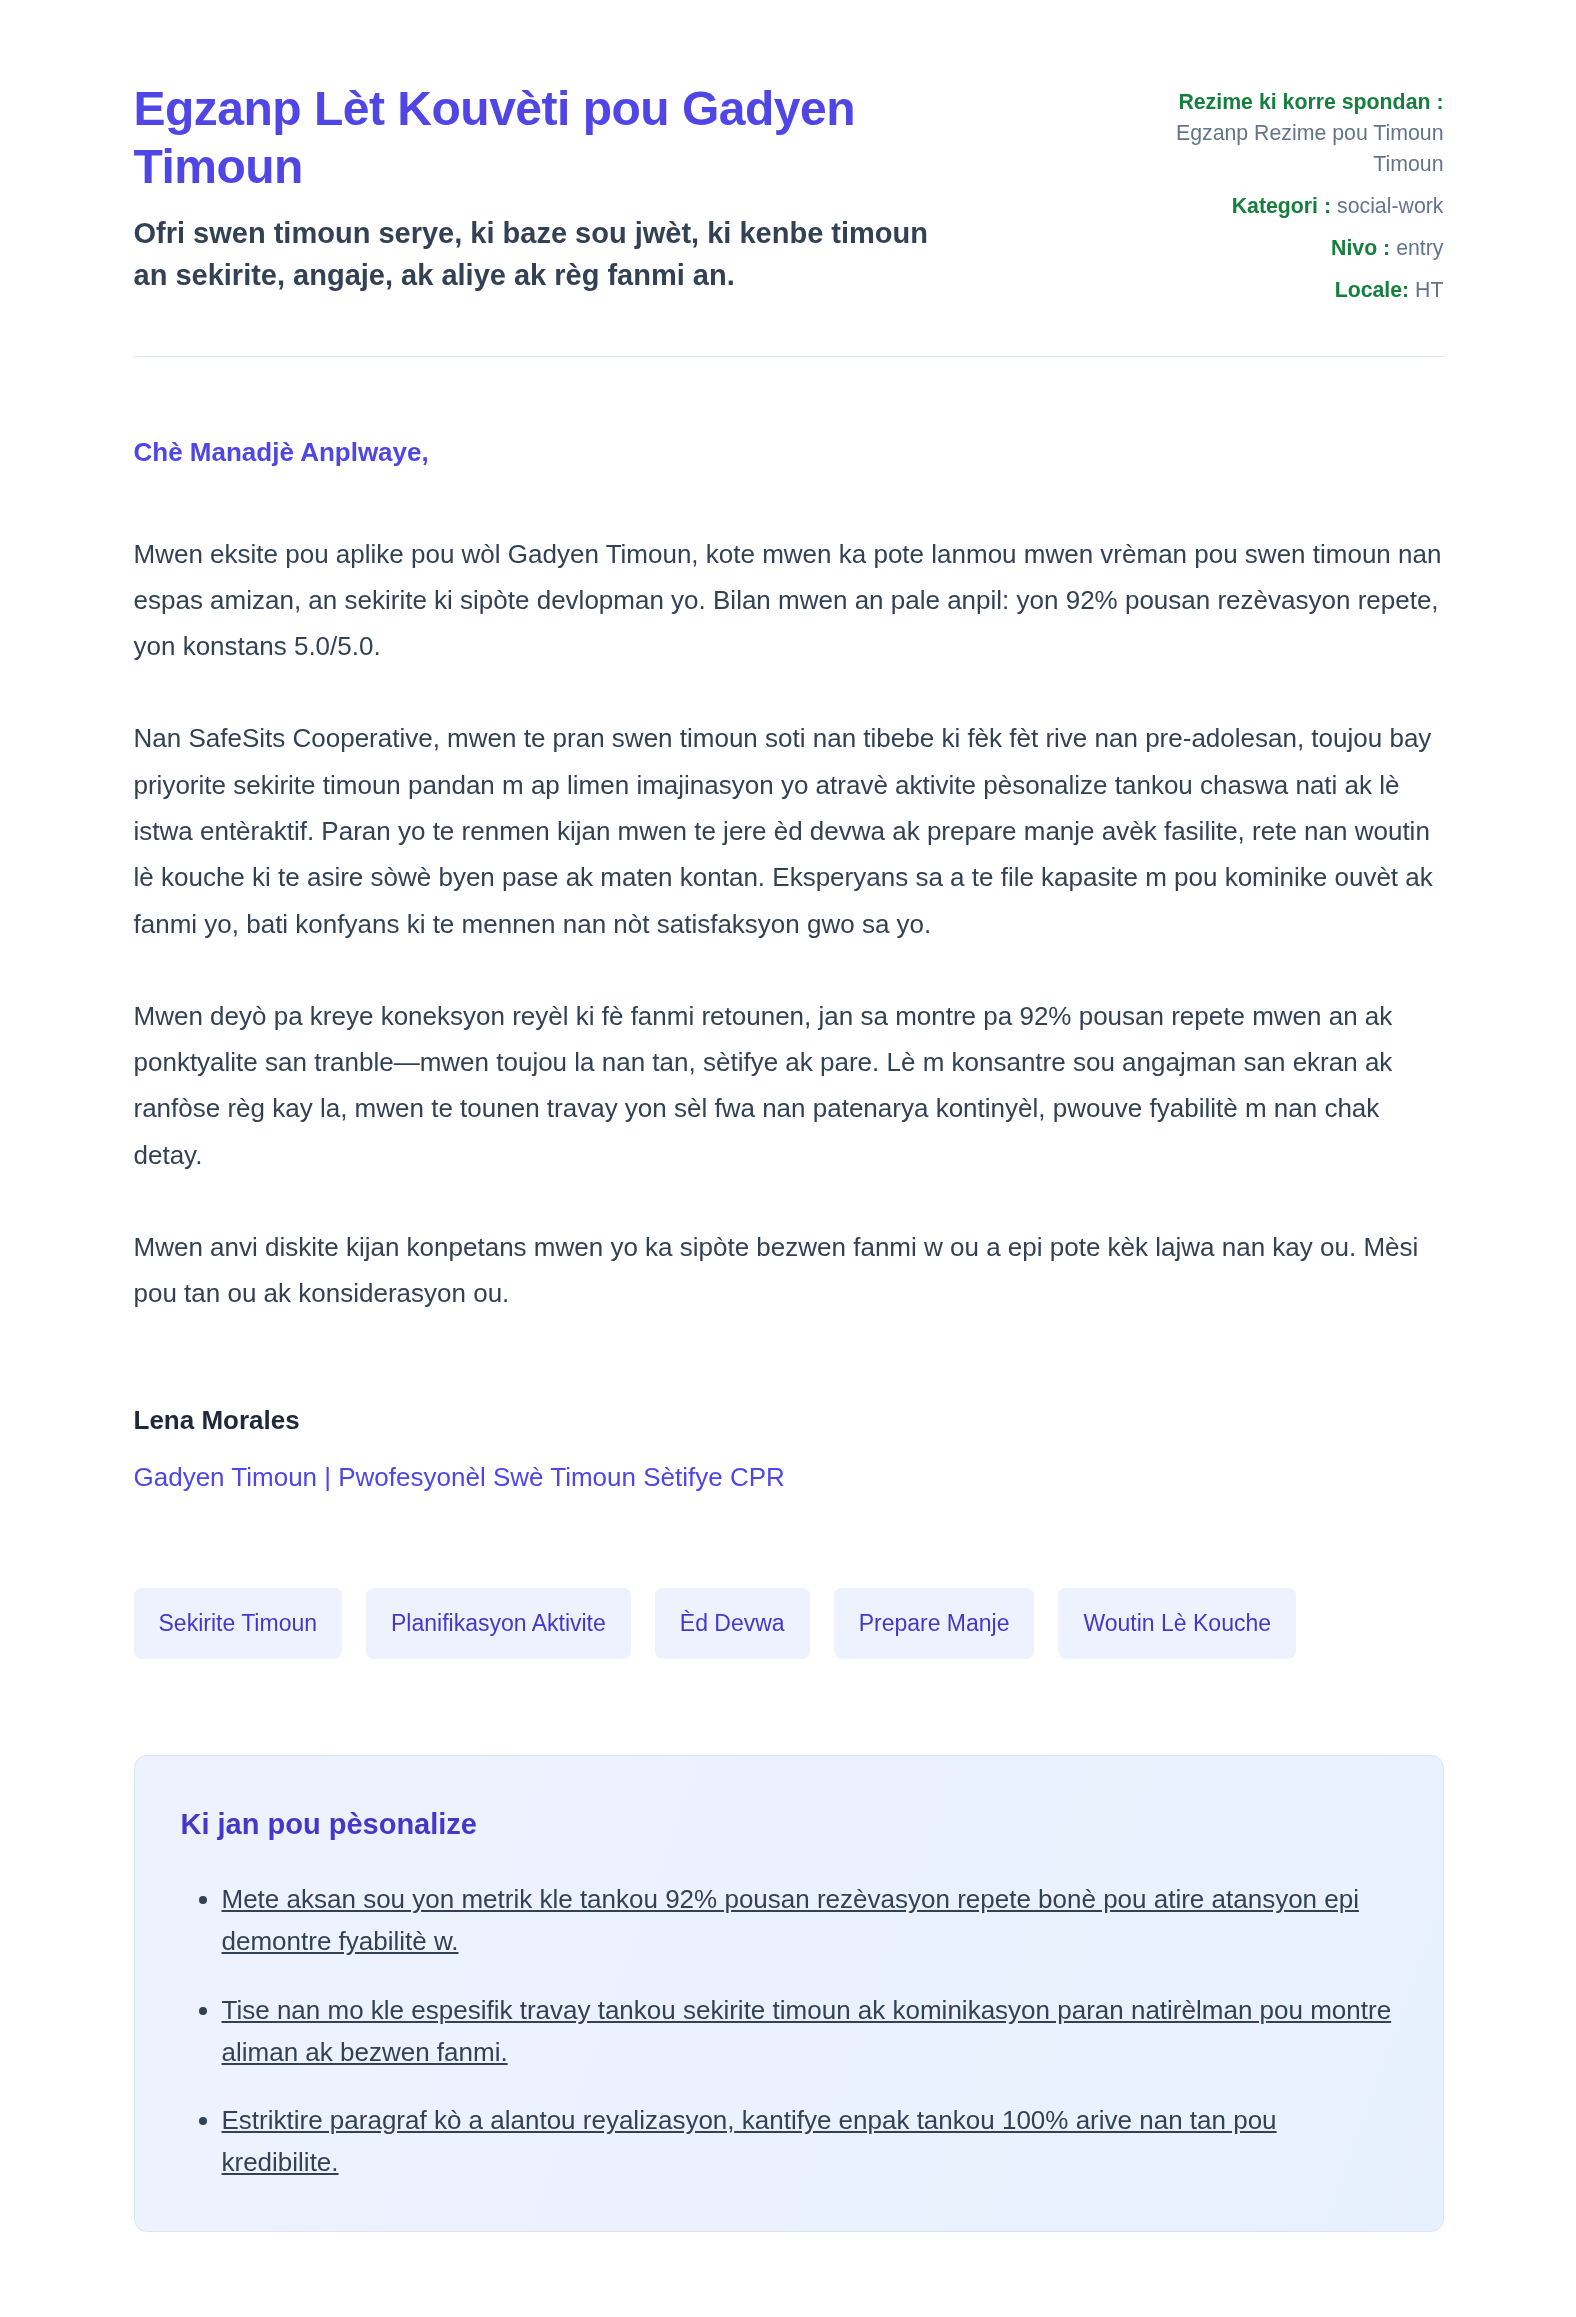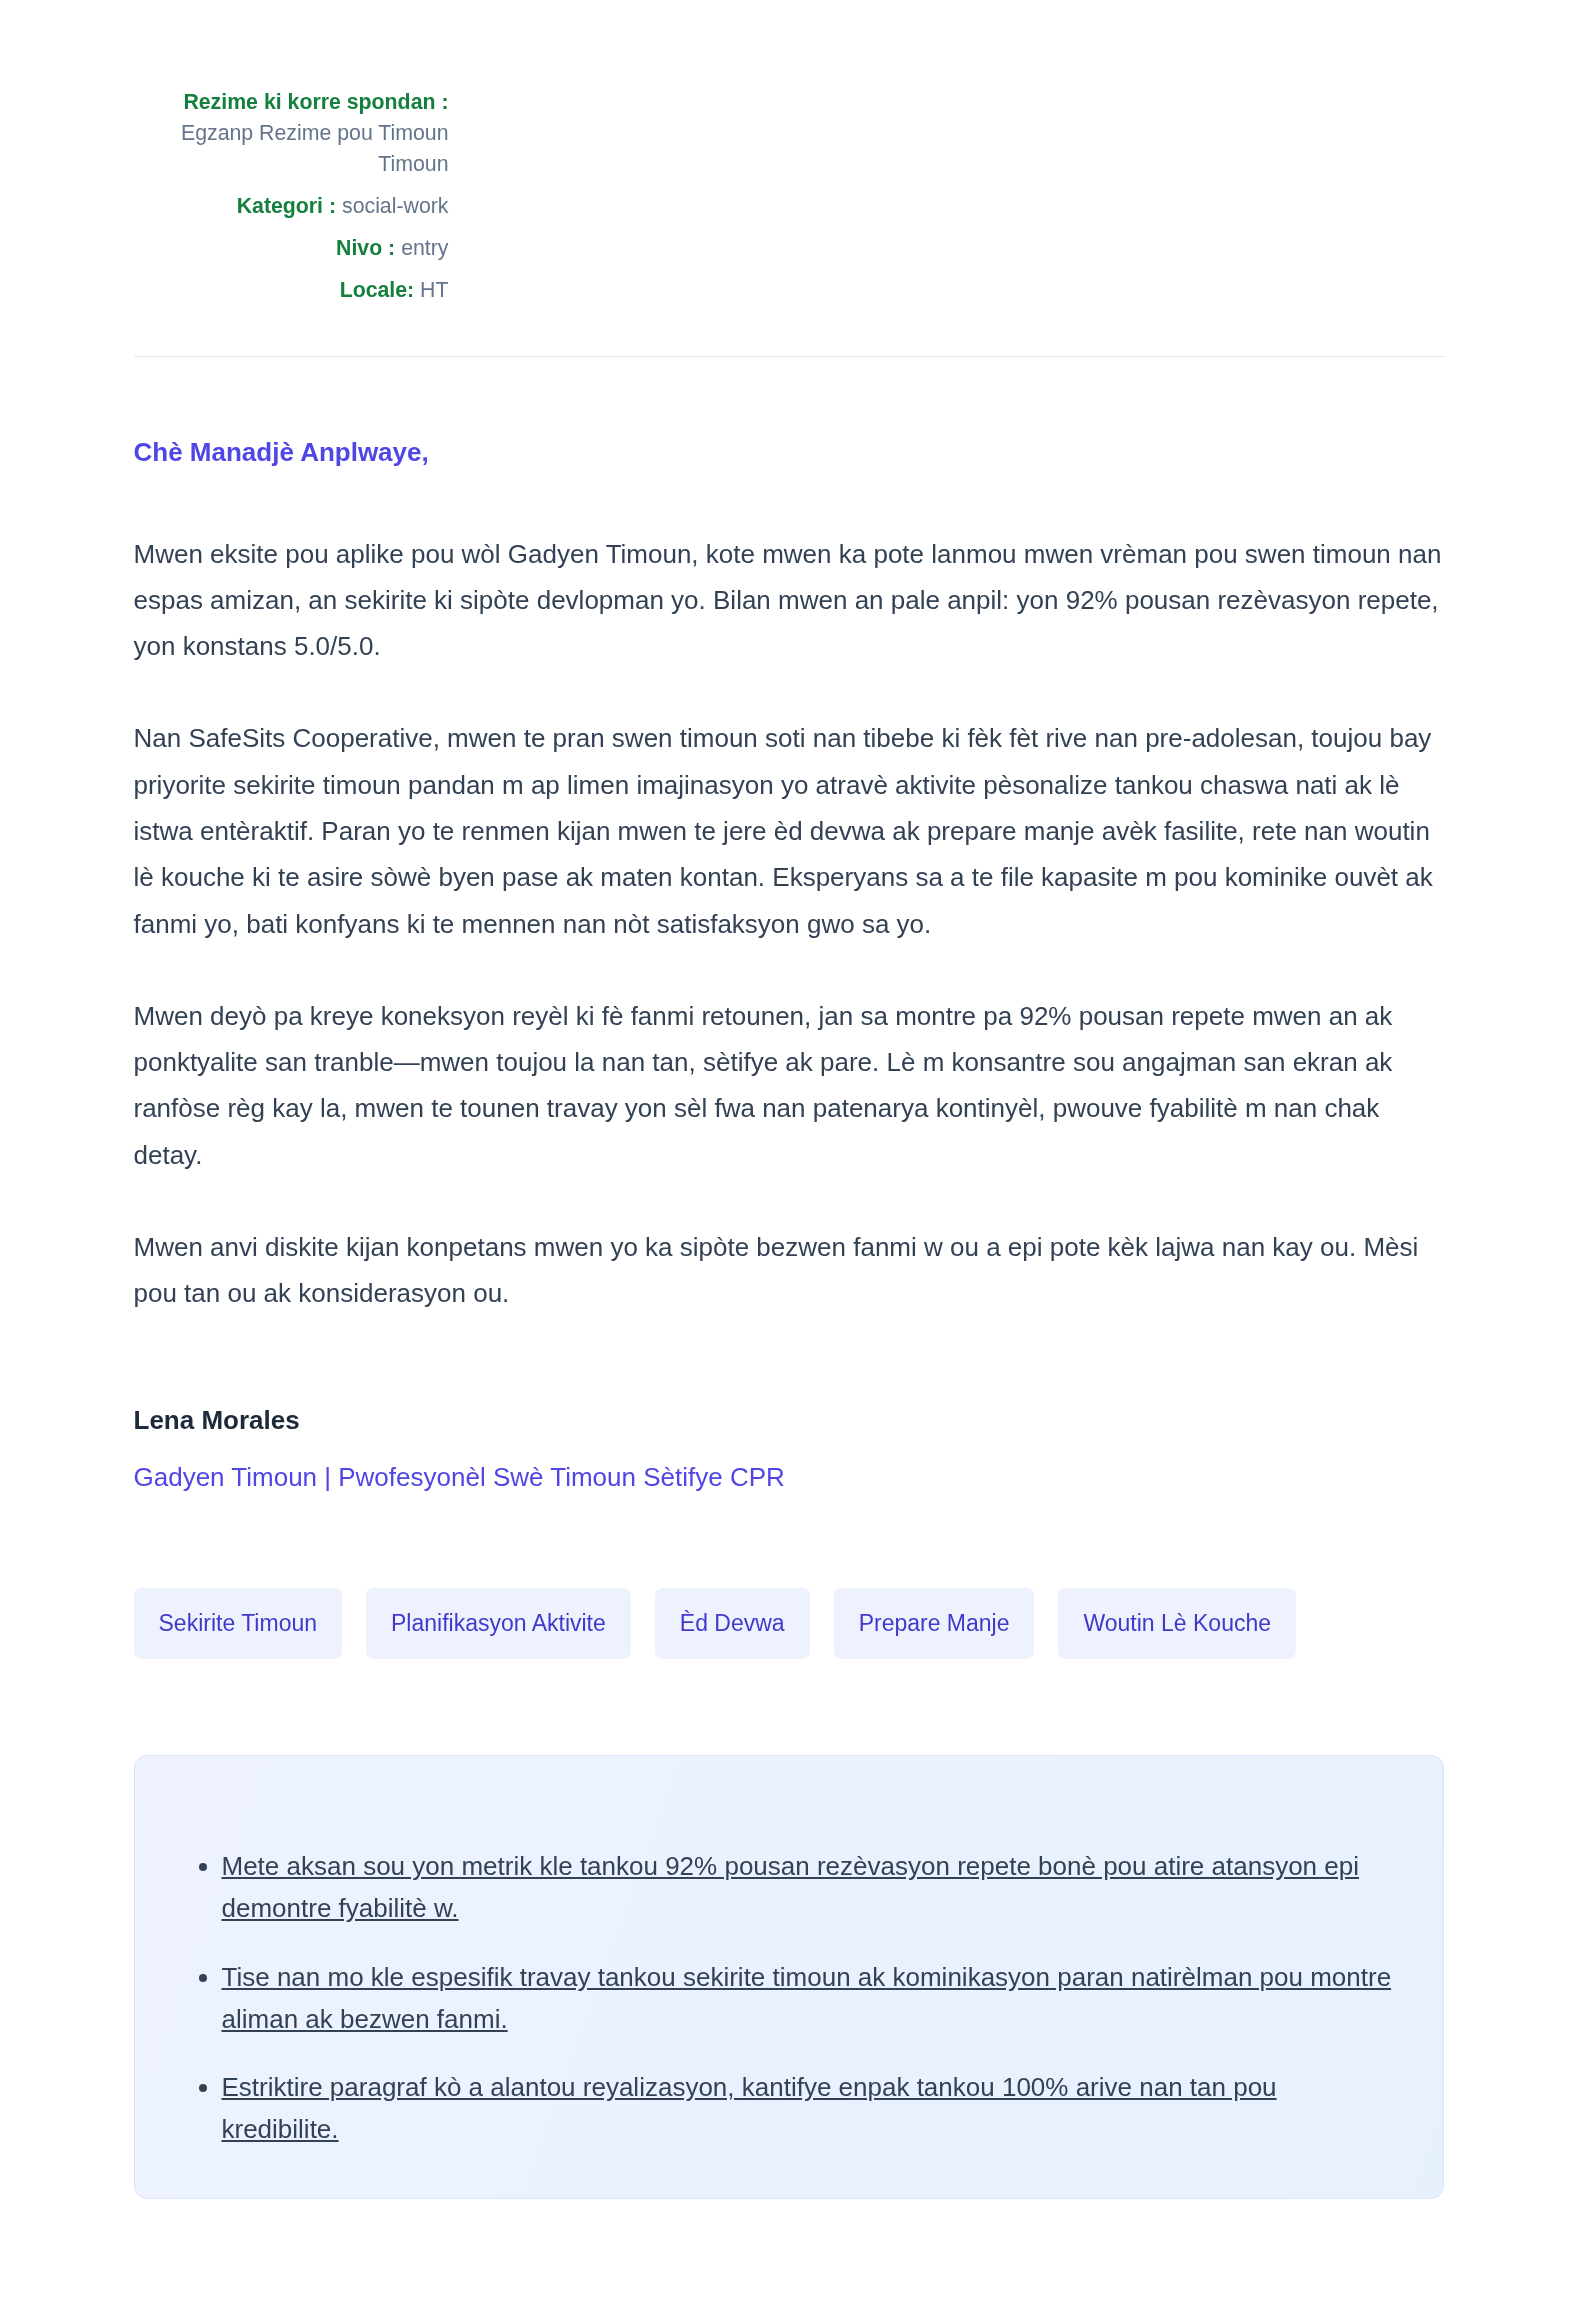--- a/index.html
+++ b/index.html
@@ -66,20 +66,24 @@
   }
   .callout-list li::marker { color: #334155; }
   .callout-list li:last-child { margin-bottom: 7.4px; }
 </style>
 </head>
 <body>
 
 <div class="page">
 
   <header class="header">
+    <div class="header-main">
+      <h1 class="title">Egzanp Lèt Kouvèti pou Gadyen Timoun</h1>
+      <p class="subtitle">Ofri swen timoun serye, ki baze sou jwèt, ki kenbe timoun an sekirite, angaje, ak aliye ak règ fanmi an.</p>
+    </div>
     <aside class="meta">
       <div class="meta-row">
         <span class="meta-label block">Rezime ki korre spondan :</span>
         <span class="meta-value block">Egzanp Rezime pou Timoun Timoun</span>
       </div>
       <div class="meta-row">
         <span class="meta-label">Kategori :</span>
         <span class="meta-value">social-work</span>
       </div>
       <div class="meta-row">
@@ -107,20 +111,21 @@
 
   <div class="tags">
     <span class="tag">Sekirite Timoun</span>
     <span class="tag">Planifikasyon Aktivite</span>
     <span class="tag">Èd Devwa</span>
     <span class="tag">Prepare Manje</span>
     <span class="tag">Woutin Lè Kouche</span>
   </div>
 
   <section class="callout">
+    <h2 class="callout-title">Ki jan pou pèsonalize</h2>
     <ul class="callout-list">
       <li>Mete aksan sou yon metrik kle tankou 92% pousan rezèvasyon repete bonè pou atire atansyon epi demontre fyabilitè w.</li>
       <li>Tise nan mo kle espesifik travay tankou sekirite timoun ak kominikasyon paran natirèlman pou montre aliman ak bezwen fanmi.</li>
       <li>Estriktire paragraf kò a alantou reyalizasyon, kantifye enpak tankou 100% arive nan tan pou kredibilite.</li>
     </ul>
   </section>
 
 </div>
 
 

